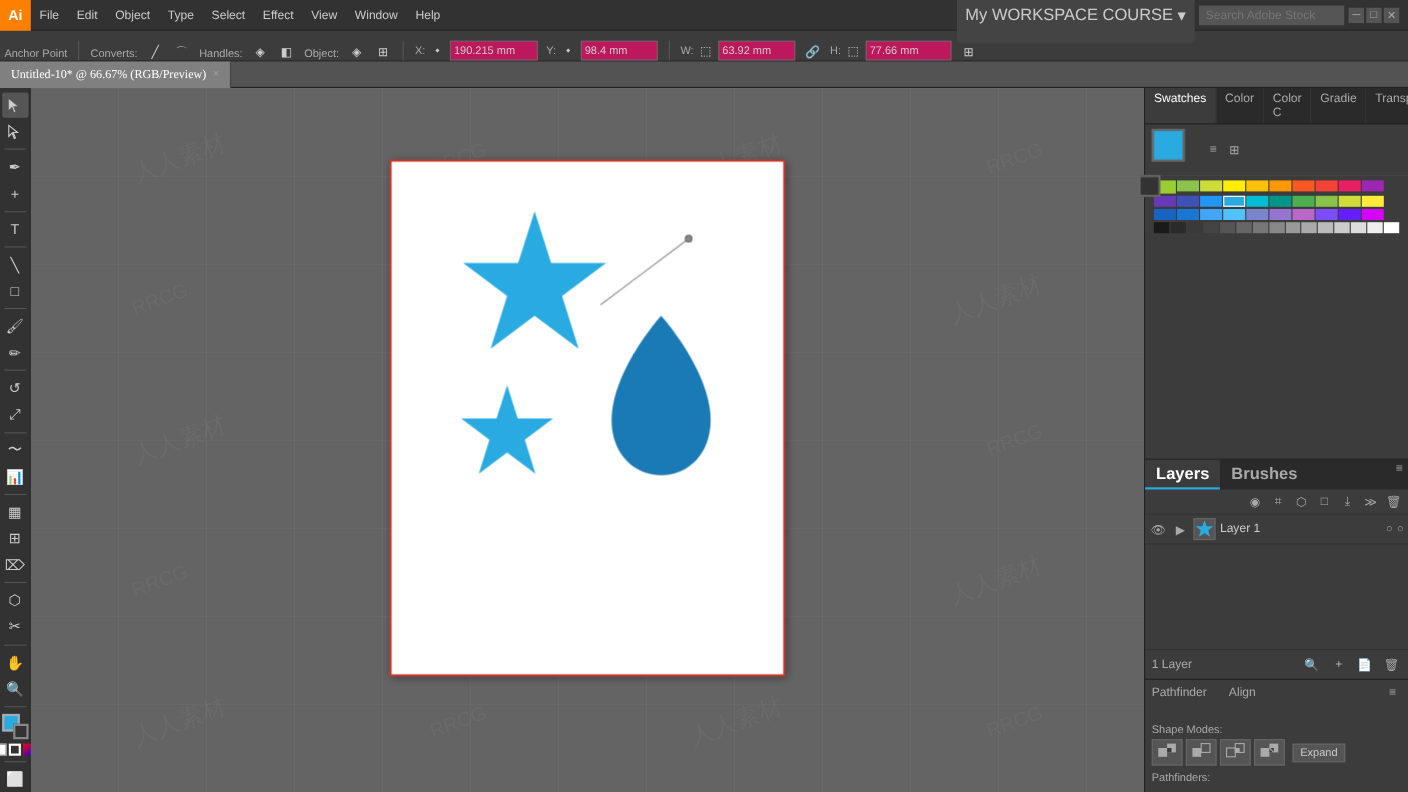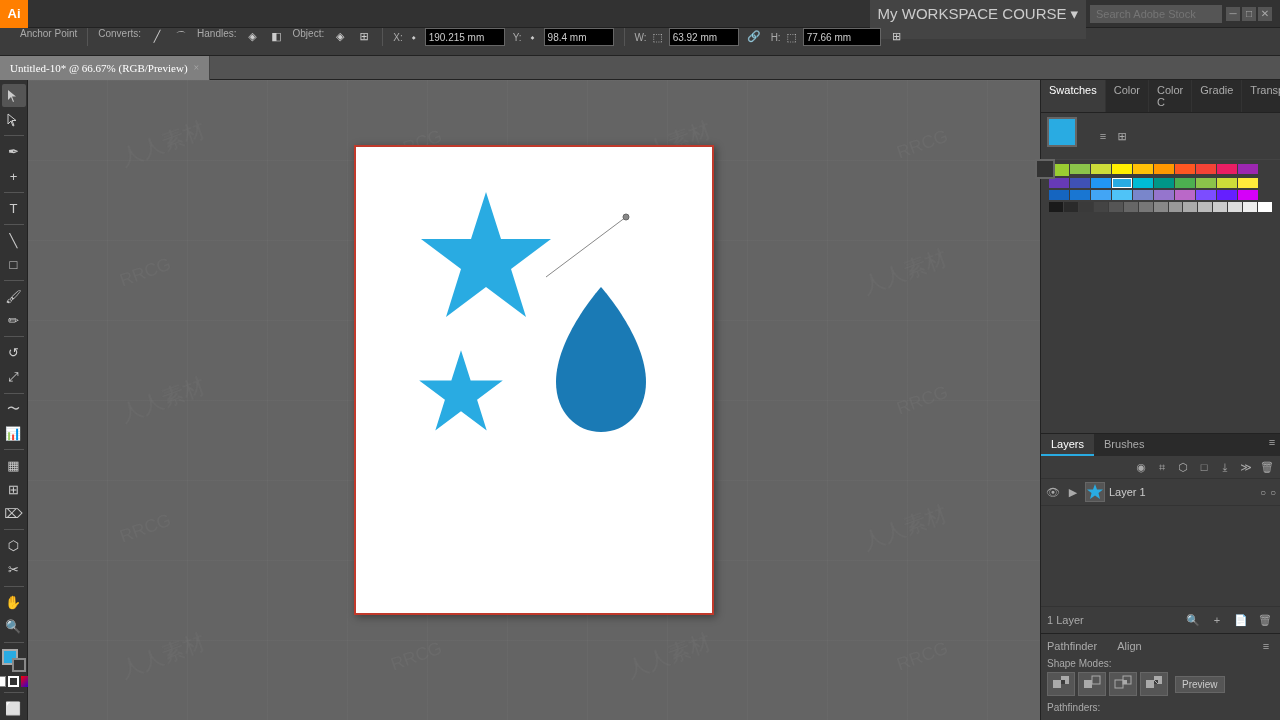--- a/index.html
+++ b/index.html
@@ -14,25 +14,25 @@
     .menu-items { display: flex; align-items: center; height: 100%; }
     .menu-item { padding: 0 8px; height: 100%; display: flex; align-items: center; cursor: pointer; color: #ccc; font-size: 11px; }
     .workspace-area { margin-left: auto; display: flex; align-items: center; gap: 4px; padding-right: 8px; }
     .workspace-btn { background: #444; color: #ccc; border: none; padding: 16px 8px; cursor: pointer; font-size: 15px; display: flex; align-items: center; gap: 4px; }
     .search-box { background: #555; border: none; color: #ccc; padding: 2px 6px; font-size: 11px; width: 132px; height: 18px; }
     .window-controls { display: flex; align-items: center; gap: 2px; }
     .win-btn { width: 14px; height: 14px; background: #555; display: flex; align-items: center; justify-content: center; cursor: pointer; color: #aaa; font-size: 10px; }
 
     
     #toolbar2 {
-      width: 100%; height: 28px; background: #3c3c3c; display: flex; align-items: flex-start;
-      color: #ccc; border-bottom: 1px solid #222; padding: 0 20px; gap: 8px;
+      width: 100%; height: 28px; background: #3c3c3c; display: flex; align-items: flex-end;
+      color: #ccc; border-bottom: 1px solid #222; padding: 0 4px; gap: 8px;
     }
     .tool-label { font-size: 10px; color: #aaa; }
-    .tool-input { background: #000000; border: 1px solid #666; color: #ccc; font-size: 10px; height: 18px; width: 70px; padding: 0 3px; }
+    .tool-input { background: #be185d; border: 1px solid #666; color: #ccc; font-size: 10px; height: 18px; width: 70px; padding: 0 3px; }
     .tool-icon { width: 16px; height: 16px; display: flex; align-items: center; justify-content: center; color: #ccc; font-size: 11px; cursor: pointer; }
     .tool-separator { width: 1px; height: 18px; background: #555; margin: 0 2px; }
     .coord-group { display: flex; align-items: center; gap: 3px; }
     .coord-label { font-size: 10px; color: #aaa; }
 
     
     #tab-bar {
       width: 100%; height: 24px; background: #535353; display: flex; align-items: center;
       border-bottom: 1px solid #222;
     }
@@ -108,21 +108,21 @@
       display: flex; align-items: center; padding: 4px 6px; gap: 4px; border-bottom: 1px solid #444;
     }
     .swatch-main { width: 30px; height: 30px; background: #29ABE2; border: 2px solid #666; }
     .swatch-secondary { width: 20px; height: 20px; background: #333; border: 2px solid #666; margin-left: -12px; margin-top: 12px; }
     .swatch-row { display: flex; padding: 1px 4px; gap: 1px; }
     .swatch-sm { width: 20px; height: 10px; cursor: pointer; }
 
     
     #layers-area { height: 200px; border-top: 1px solid #222; display: flex; flex-direction: column; }
     .layers-tabs { display: flex; background: #2a2a2a; }
-    .layers-tab { padding: 4px 10px; font-size: 11px; color: #aaa; cursor: pointer; }
+    .layers-tab { padding: 4px 10px; font-size: 15px; color: #aaa; cursor: pointer; font-weight: bold; }
     .layers-tab.active { color: white; background: #3c3c3c; border-bottom: 2px solid #29ABE2; }
     .layers-toolbar { display: flex; padding: 2px 4px; gap: 3px; border-bottom: 1px solid #333; justify-content: flex-end; align-items: center; }
     .layers-tool-icon { width: 18px; height: 18px; display: flex; align-items: center; justify-content: center; color: #aaa; font-size: 11px; cursor: pointer; }
     .layer-row { display: flex; align-items: center; padding: 3px 4px; gap: 4px; border-bottom: 1px solid #333; background: #3c3c3c; cursor: pointer; }
     .layer-eye { width: 16px; height: 16px; display: flex; align-items: center; justify-content: center; color: #aaa; font-size: 11px; cursor: pointer; }
     .layer-expand { width: 16px; height: 16px; display: flex; align-items: center; justify-content: center; color: #aaa; cursor: pointer; }
     .layer-thumb { width: 20px; height: 20px; background: #555; border: 1px solid #666; display: flex; align-items: center; justify-content: center; }
     .layer-name { color: #ccc; font-size: 11px; flex: 1; }
     .layer-lock { color: #aaa; font-size: 10px; }
 
@@ -133,20 +133,31 @@
 
     
     .star-svg { filter: none; }
 
   </style>
 </head>
 <body>
 
 <div id="menu-bar">
   <div class="ai-logo">Ai</div>
+  <div class="menu-items">
+    <div class="menu-item">File</div>
+    <div class="menu-item">Edit</div>
+    <div class="menu-item">Object</div>
+    <div class="menu-item">Type</div>
+    <div class="menu-item">Select</div>
+    <div class="menu-item">Effect</div>
+    <div class="menu-item">View</div>
+    <div class="menu-item">Window</div>
+    <div class="menu-item">Help</div>
+  </div>
   <div class="workspace-area">
     <button class="workspace-btn">
       <span>My WORKSPACE COURSE</span>
       <span>▾</span>
     </button>
     <input class="search-box" placeholder="Search Adobe Stock" style="">
     <div class="window-controls">
       <div class="win-btn">─</div>
       <div class="win-btn">□</div>
       <div class="win-btn">✕</div>
@@ -439,21 +450,21 @@
         <div class="layers-tool-icon">🗑</div>
       </div>
     </div>
 
     <div id="pathfinder-area">
       <div class="pf-row">
         <span class="pf-label">Pathfinder</span>
         <span class="pf-label" style="margin-left:20px;">Align</span>
         <div class="panel-icon" style="margin-left:auto;">≡</div>
       </div>
-      <div style="margin-top:4px;">
+      <div style="margin-top:20px;">
         <div style="color:#aaa;font-size:10px;margin-bottom:3px;">Shape Modes:</div>
         <div style="display:flex;gap:3px;align-items:center;">
           <div class="pf-icon">
             <svg width="18" height="18" viewBox="0 0 18 18">
                 <rect x="1" y="5" width="8" height="8" fill="#aaa"></rect>
                 <rect x="9" y="1" width="8" height="8" fill="#aaa"></rect>
                 <rect x="9" y="5" width="4" height="4" fill="#3c3c3c"></rect>
               </svg>
           </div>
           <div class="pf-icon">
@@ -470,21 +481,21 @@
               </svg>
           </div>
           <div class="pf-icon">
             <svg width="18" height="18" viewBox="0 0 18 18">
                 <rect x="1" y="5" width="8" height="8" fill="#aaa"></rect>
                 <rect x="9" y="1" width="8" height="8" fill="#aaa"></rect>
                 <rect x="9" y="5" width="4" height="4" fill="#3c3c3c"></rect>
                 <line x1="9" y1="5" x2="13" y2="9" stroke="#aaa" stroke-width="1"></line>
               </svg>
           </div>
-          <button style="background:#555;color:#ccc;border:1px solid #666;font-size:10px;padding:2px 6px;cursor:pointer;margin-left:4px;">Preview</button>
+          <button style="background:#555;color:#ccc;border:1px solid #666;font-size:10px;padding:2px 6px;cursor:pointer;margin-left:4px;">Expand</button>
         </div>
       </div>
       <div style="margin-top:6px;">
         <div style="color:#aaa;font-size:10px;margin-bottom:3px;">Pathfinders:</div>
       </div>
     </div>
   </div>
 </div>
 
 </body></html>

